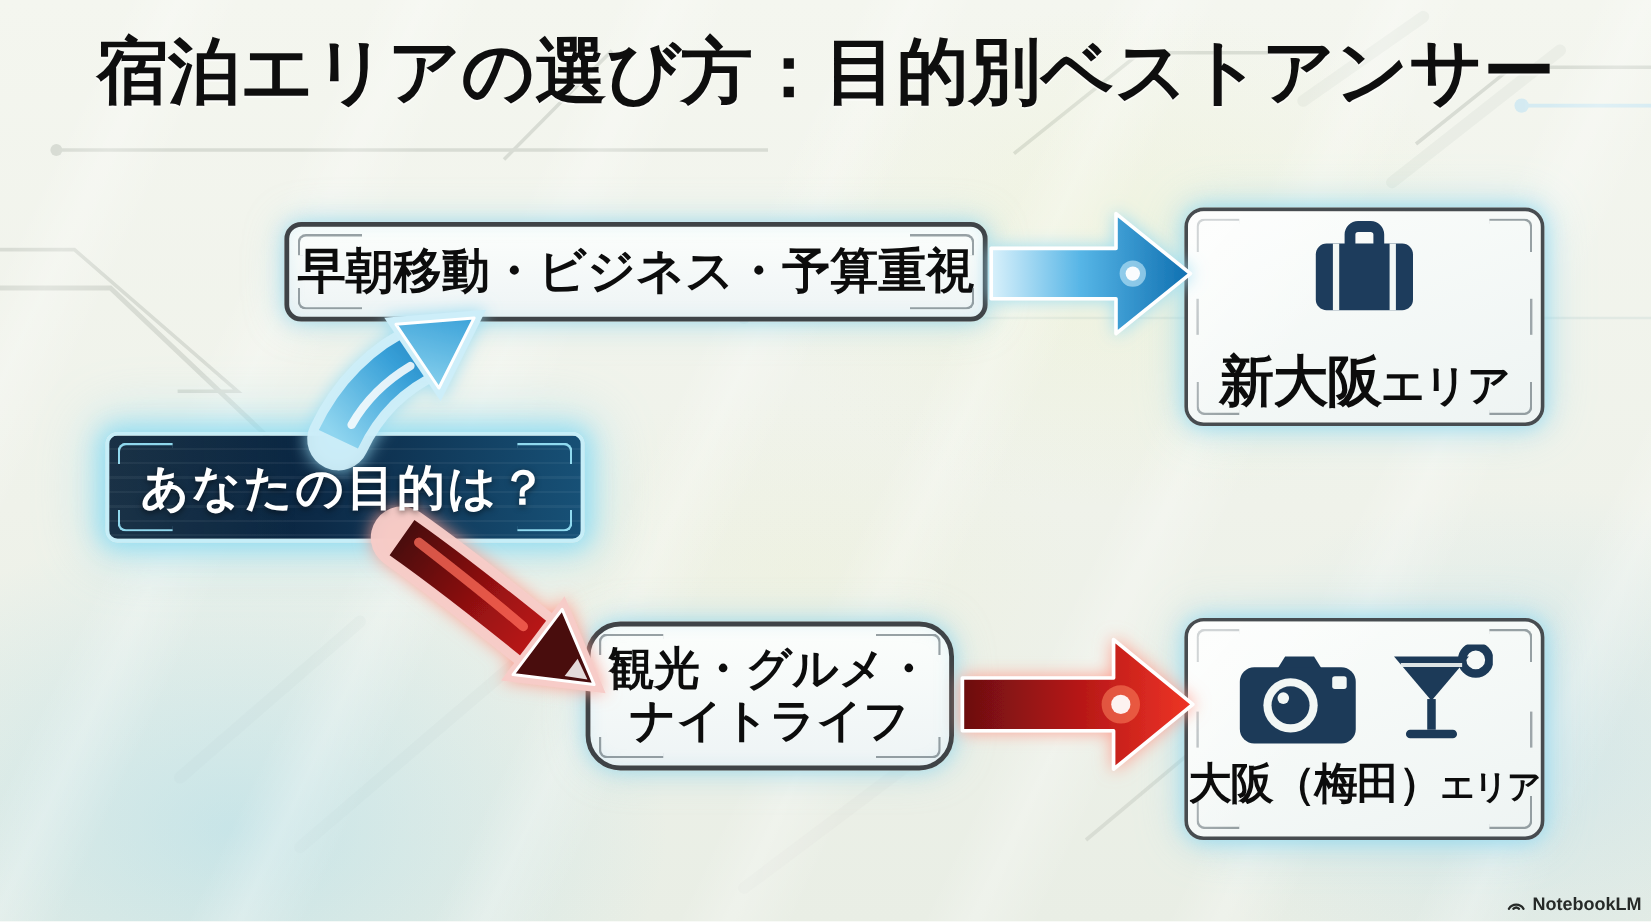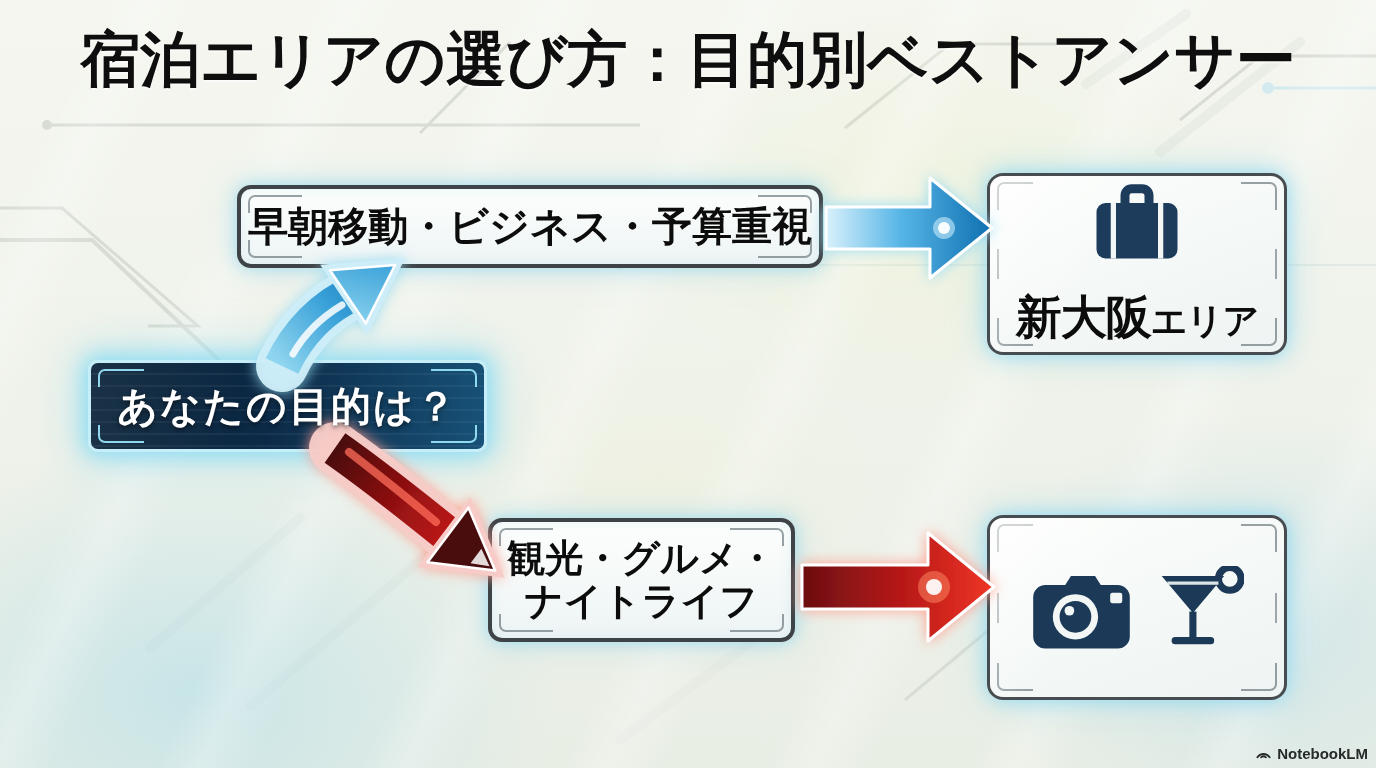--- a/index.html
+++ b/index.html
@@ -19,21 +19,21 @@
   .title{position:absolute;top:20px;left:0;width:100%;margin:0;text-align:center;
     font-size:60px;font-weight:900;color:#0e0e0e;letter-spacing:0px;
     text-shadow:0 2px 0 rgba(255,255,255,.6);}
 
   .box{position:absolute;box-sizing:border-box;display:flex;align-items:center;justify-content:center;}
 
   .cond-box{background:linear-gradient(180deg,#fcfefc 0%,#eef4f5 100%);
     border:4px solid #3e4347;border-radius:14px;
     box-shadow:0 0 16px rgba(150,215,235,.8),0 0 34px rgba(150,215,235,.35), inset 0 0 12px rgba(160,220,240,.25);}
   .top-cond{left:237px;top:185px;width:586px;height:83px;}
-  .bottom-cond{left:488px;top:518px;width:307px;height:124px;}
+  .bottom-cond{left:488px;top:518px;width:307px;height:124px;border-radius:29px;}
   .cond-text{font-size:40px;font-weight:900;color:#0c0c0c;line-height:1.12;
     white-space:pre-line;text-align:center;}
   .bottom-cond .cond-text{font-size:38px;}
 
   .node{left:88px;top:360px;width:399px;height:92px;border-radius:10px;
     background:linear-gradient(95deg,#071a2d 0%,#0c2a47 45%,#175177 100%);
     border:3px solid #c6eef8;
     box-shadow:0 0 20px 5px rgba(140,220,242,.9),0 0 46px 12px rgba(140,220,242,.4);}
   .node::after{content:"";position:absolute;inset:0;border-radius:7px;pointer-events:none;
     background:repeating-linear-gradient(180deg, rgba(255,255,255,0) 0 10px, rgba(255,255,255,.05) 10px 12px),
@@ -170,20 +170,23 @@
         <circle cx="26" cy="27" r="3.2" fill="#f2f7f5"></circle>
       </svg>
       <svg width="88" height="84" viewBox="0 0 62 59">
         <circle cx="52" cy="9" r="8" fill="none" stroke="#1c3a58" stroke-width="5"></circle>
         <path d="M4 7 H48 L26 33 Z" fill="#1c3a58"></path>
         <path d="M8 12 L44 12" stroke="#f2f7f5" stroke-width="2.4" opacity=".9"></path>
         <rect x="23.5" y="32" width="5" height="18" fill="#1c3a58"></rect>
         <rect x="11" y="50" width="30" height="5" rx="2.5" fill="#1c3a58"></rect>
       </svg>
     </div>
+    <div class="result-label">
+      <span class="label-main">大阪（梅田）</span><span class="label-suffix">エリア</span>
+    </div>
   </div>
 
   <svg class="arrows" width="1376" height="768" viewBox="0 0 1376 768">
     <defs>
       <linearGradient id="gradBlueCurve" gradientUnits="userSpaceOnUse" x1="282" y1="366" x2="395" y2="265">
         <stop offset="0" stop-color="#8fd5ef"></stop>
           <stop offset=".5" stop-color="#38a0d8"></stop>
           <stop offset="1" stop-color="#0e6cab"></stop>
       </linearGradient>
       <linearGradient id="gradBlueStraight" gradientUnits="userSpaceOnUse" x1="826" y1="228" x2="992" y2="228">

